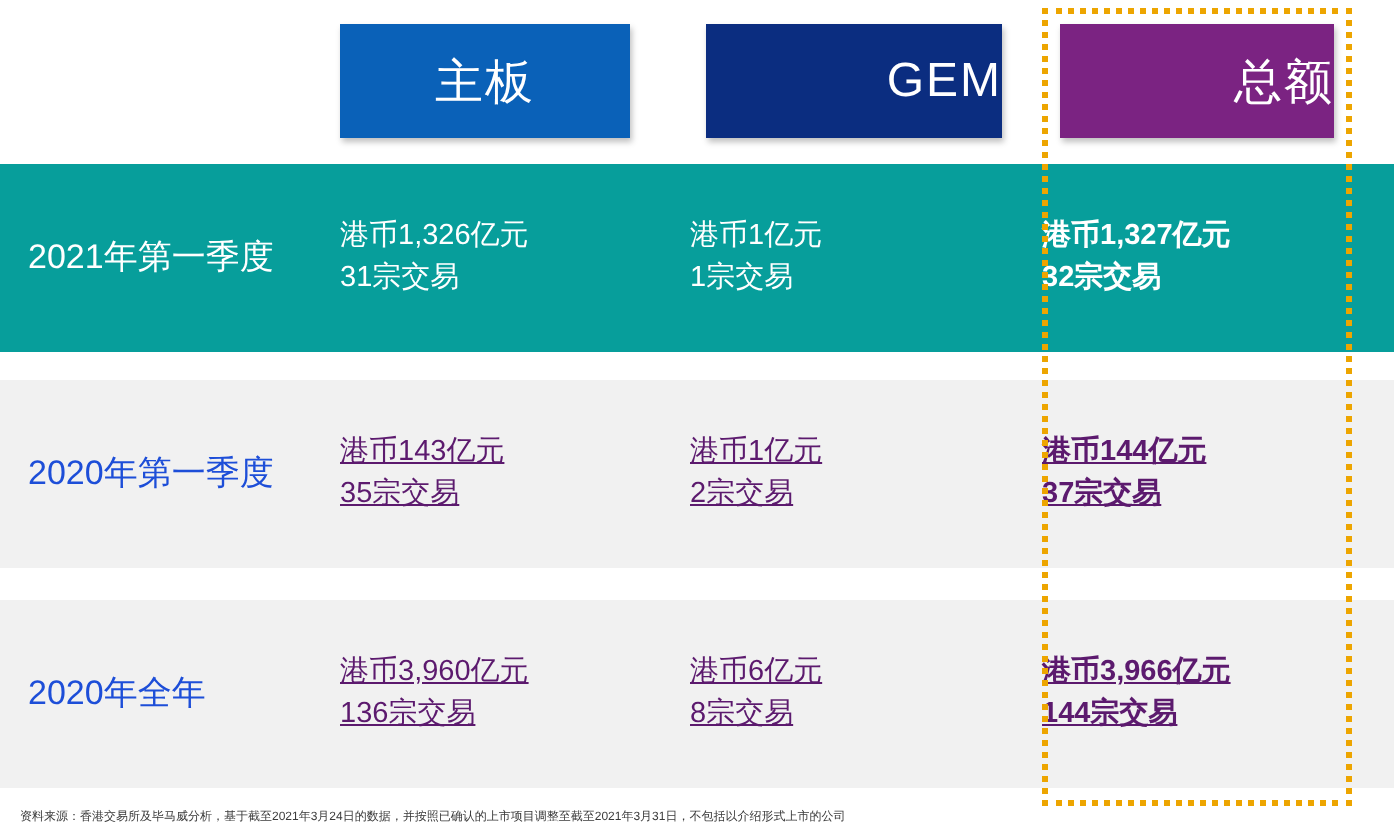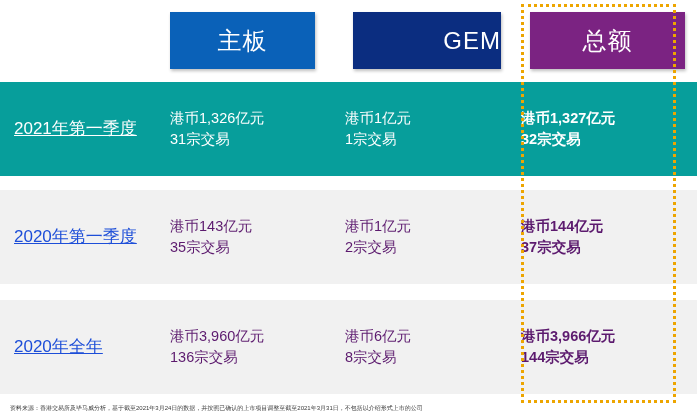--- a/index.html
+++ b/index.html
@@ -50,21 +50,21 @@
     display: flex;
     align-items: center;
     justify-content: center;
     color: #ffffff;
     font-size: 24px;
     letter-spacing: 1px;
     box-shadow: 1px 2px 3px rgba(0,0,0,0.25);
   }
   .hdr-main   { left: 170px; width: 145px; background: #0a61b8; }
   .hdr-gem    { left: 353px; width: 148px; background: #0b2d80; justify-content: flex-end; }
-  .hdr-total  { left: 530px; width: 155px; background: #7b2382; }
+  .hdr-total  { left: 530px; width: 137px; background: #7b2382; justify-content: flex-end; }
 
   
   .data-row {
     position: absolute;
     left: 0;
     width: 697px;
     display: flex;
     align-items: center;
   }
   .row-teal  { top: 82px;  height: 94px; background: #079e9b; }
@@ -81,37 +81,36 @@
     line-height: 1.45;
   }
   .c-label { left: 0px;   width: 170px; align-items: flex-start; padding-left: 14px; box-sizing: border-box; }
   .c-main  { left: 170px; width: 183px; }
   .c-gem   { left: 345px; width: 168px; }
   .c-total { left: 521px; width: 176px; }
 
   .label-text {
     font-size: 17px;
     white-space: nowrap;
-    text-decoration: underline;
   }
   .val-line {
     font-size: 14.5px;
     white-space: nowrap;
   }
 
   
   .row-teal .label-text,
   .row-teal .val-line { color: #ffffff; }
   .row-teal .c-total .val-line { font-weight: bold; }
 
   
   .row-gray1 .label-text,
   .row-gray2 .label-text { color: #1d4ed8; }
   .row-gray1 .val-line,
-  .row-gray2 .val-line { color: #5c1a6e; }
+  .row-gray2 .val-line { color: #5c1a6e; text-decoration: underline; }
   .row-gray1 .c-total .val-line,
   .row-gray2 .c-total .val-line { font-weight: bold; }
 
   
   .footnote {
     position: absolute;
     left: 10px;
     top: 404px;
     width: 660px;
     font-size: 6px;

